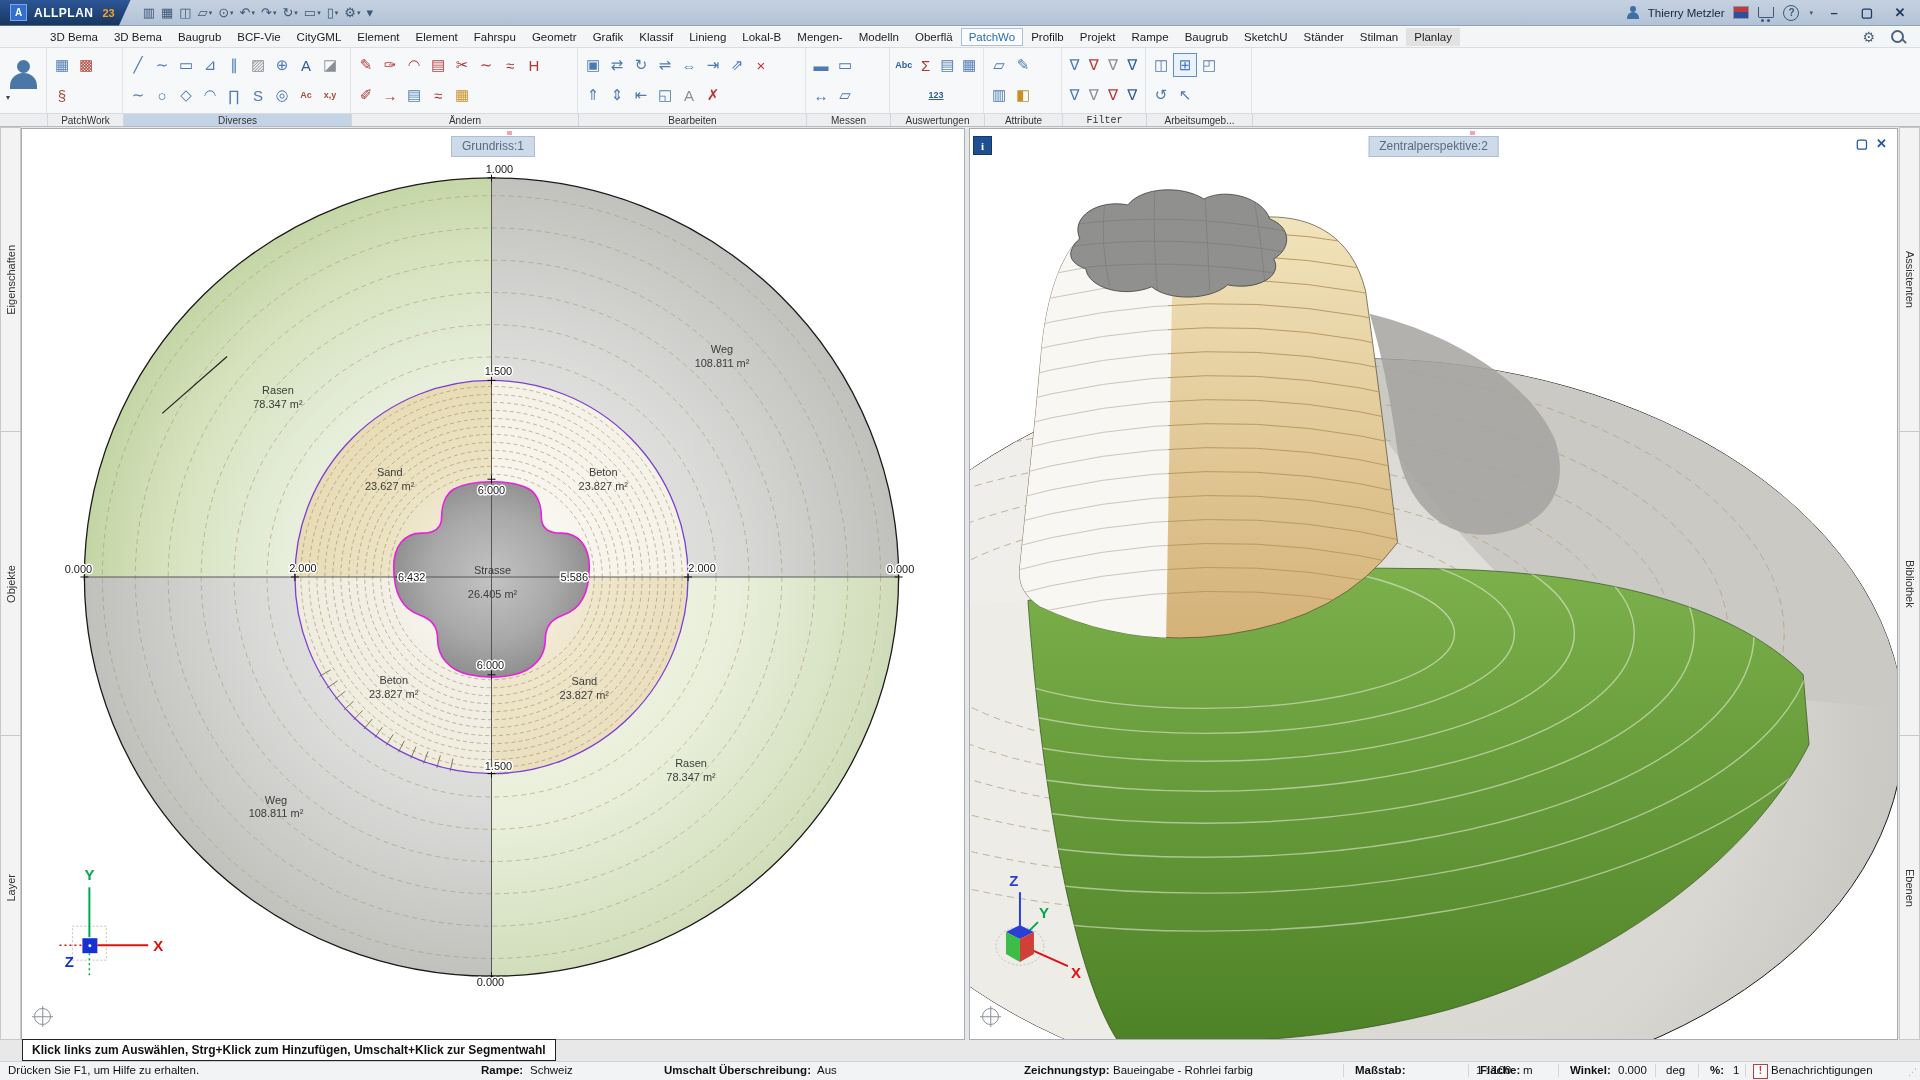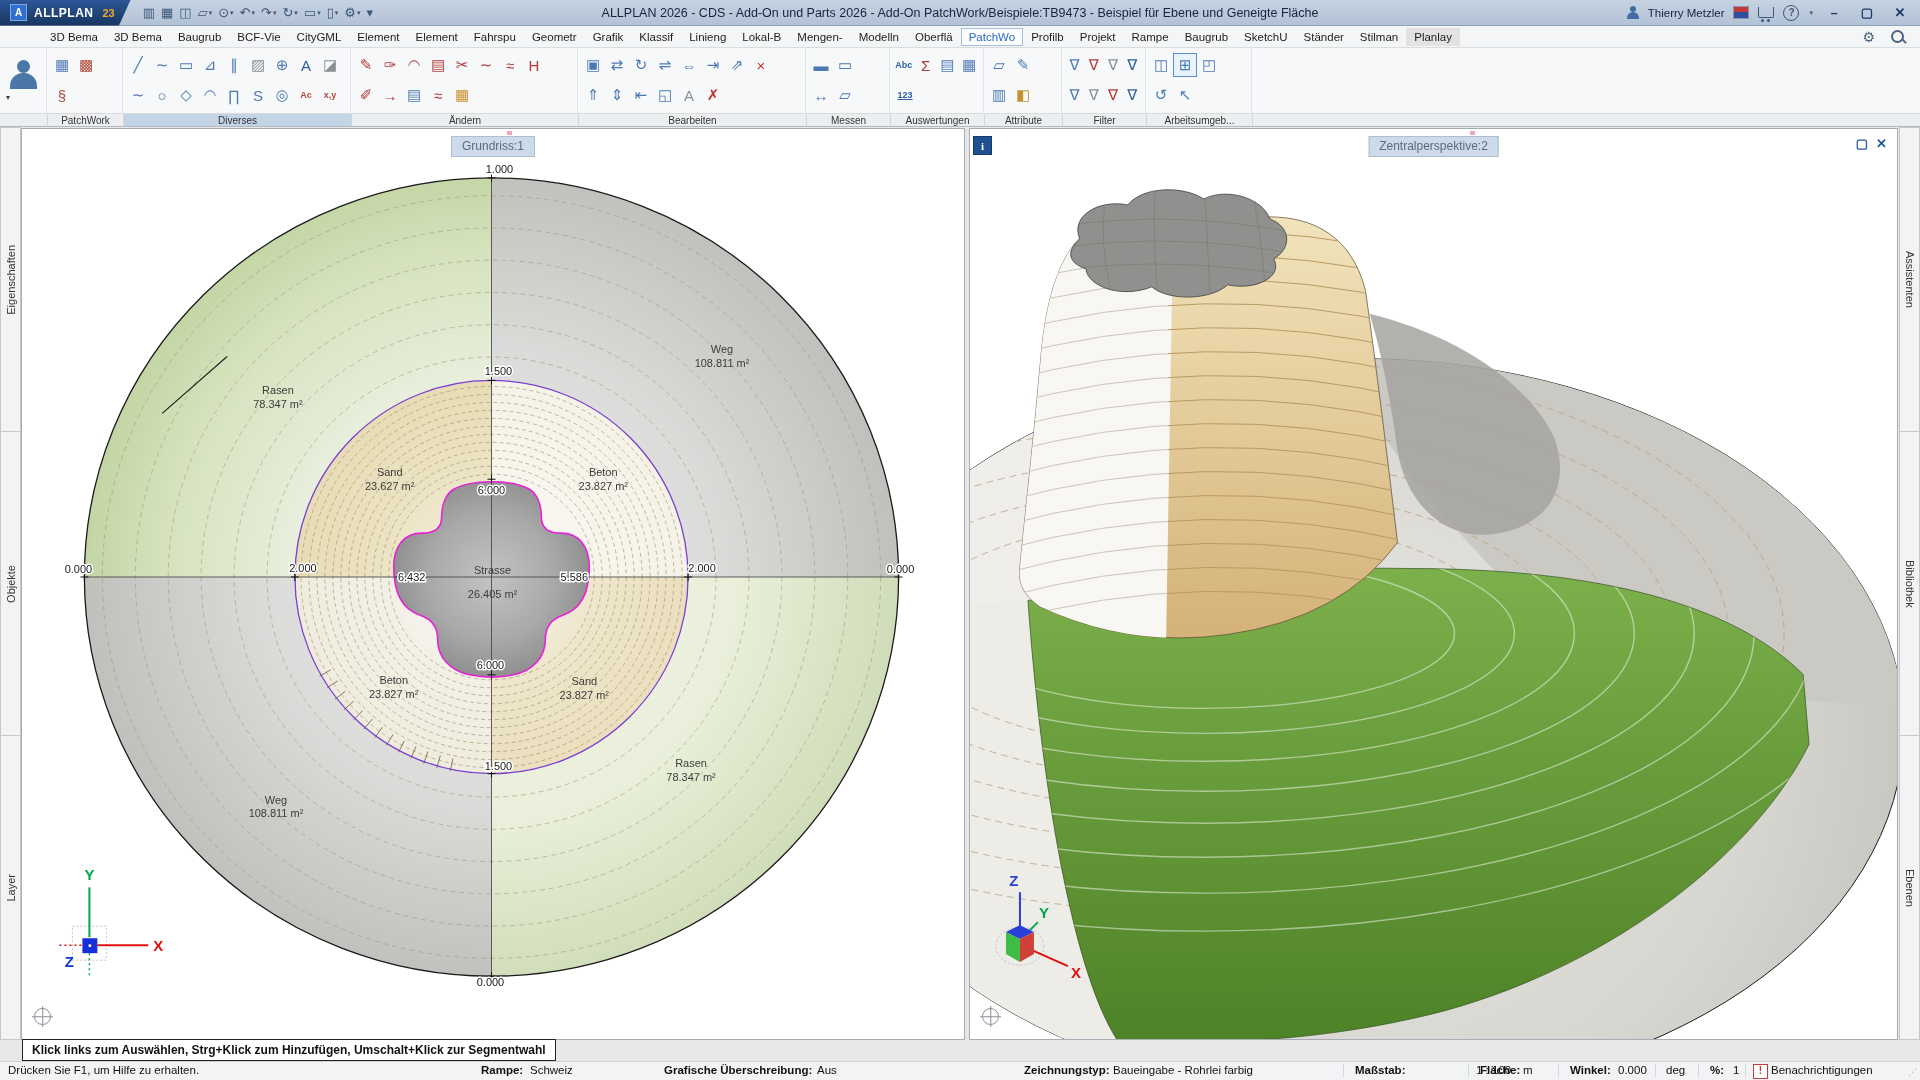--- a/index.html
+++ b/index.html
@@ -121,21 +121,20 @@
       <span class="qat-ic" style="color: rgb(60, 88, 120);">▱<span class="qat-dd">▾</span></span>
       <span class="qat-ic" style="color: rgb(60, 88, 120);">⊙<span class="qat-dd">▾</span></span>
       <span class="qat-ic" style="color: rgb(60, 88, 120);">↶<span class="qat-dd">▾</span></span>
       <span class="qat-ic" style="color: rgb(60, 88, 120);">↷<span class="qat-dd">▾</span></span>
       <span class="qat-ic" style="color: rgb(60, 88, 120);">↻<span class="qat-dd">▾</span></span>
       <span class="qat-ic" style="color: rgb(60, 88, 120);">▭<span class="qat-dd">▾</span></span>
       <span class="qat-ic" style="color: rgb(60, 88, 120);">▯<span class="qat-dd">▾</span></span>
       <span class="qat-ic" style="color: rgb(60, 88, 120);">⚙<span class="qat-dd">▾</span></span>
       <span class="qat-ic" style="color: rgb(60, 88, 120);">▾</span>
     </div>
-  <div class="tb-title">ALLPLAN 2026 - CDS - Add-On und Parts 2026 - Add-On PatchWork/Beispiele:TB9473 - Beispiel für Ebene und Geneigte Fläche</div>
   <div class="tb-right">
     <span class="user-ic"></span>
     <span class="user-name">Thierry Metzler</span>
     <span class="flag-ic"></span>
     <span class="cart-ic"></span>
     <span class="help-ic">?</span>
     <span class="qat-dd">▾</span>
     <span class="wbtn">–</span>
     <span class="wbtn">▢</span>
     <span class="wbtn">✕</span>
@@ -265,21 +264,21 @@
         </div>
       </div>
       <div class="rgroup" style="width: 94px;">
         <div class="rrow">
           <span class="ric sm" style="color: rgb(46, 94, 158);">Abc</span>
           <span class="ric" style="color: rgb(180, 58, 58);">Σ</span>
           <span class="ric" style="color: rgb(77, 122, 181);">▤</span>
           <span class="ric" style="color: rgb(77, 122, 181);">▦</span>
         </div>
         <div class="rrow">
-          <span class="ric sm u" style="color: rgb(46, 94, 158);">123</span>
+          <span class="ric sm u" style="color: rgb(46, 94, 158); margin-left: 31px;">123</span>
         </div>
       </div>
       <div class="rgroup" style="width: 78px;">
         <div class="rrow">
           <span class="ric" style="color: rgb(77, 122, 181);">▱</span>
           <span class="ric" style="color: rgb(77, 122, 181);">✎</span>
         </div>
         <div class="rrow">
           <span class="ric" style="color: rgb(77, 122, 181);">▥</span>
           <span class="ric" style="color: rgb(200, 144, 44);">◧</span>
@@ -314,21 +313,21 @@
 </div>
 <div class="glabels" id="group-labels">
     <span class="glabel" style="width: 48px;"></span>
     <span class="glabel" style="width: 76px;">PatchWork</span>
     <span class="glabel hl" style="width: 228px;">Diverses</span>
     <span class="glabel" style="width: 227px;">Ändern</span>
     <span class="glabel" style="width: 228px;">Bearbeiten</span>
     <span class="glabel" style="width: 84px;">Messen</span>
     <span class="glabel" style="width: 94px;">Auswertungen</span>
     <span class="glabel" style="width: 78px;">Attribute</span>
-    <span class="glabel" style="width: 84px;">Filter</span>
+    <span class="glabel" style="width: 84px; font-family: Liberation Mono, monospace;">Filter</span>
     <span class="glabel" style="width: 106px;">Arbeitsumgeb...</span>
   </div>
 
 <div class="workspace">
 
   <div class="sidestrip left" id="strip-left">
       <div class="stab">
         <span>Eigenschaften</span>
       </div>
       <div class="stab">
@@ -651,21 +650,21 @@
     <div class="vptarget"></div>
   </div>
 </div>
 
 <div class="hintbox">Klick links zum Auswählen, Strg+Klick zum Hinzufügen, Umschalt+Klick zur Segmentwahl</div>
 
 <div class="statusbar">
   <span class="s" style="left:8px">Drücken Sie F1, um Hilfe zu erhalten.</span>
   <span class="s b" style="left:481px">Rampe:</span>
   <span class="s" style="left:530px">Schweiz</span>
-  <span class="s b" style="left:664px">Grafische Überschreibung:</span>
+  <span class="s b" style="left:664px">Umschalt Überschreibung:</span>
   <span class="s" style="left:817px">Aus</span>
   <span class="s b" style="left:1024px">Zeichnungstyp:</span>
   <span class="s" style="left:1113px">Baueingabe  -  Rohrlei farbig</span>
   <span class="ssep" style="left:1343px"></span>
   <span class="s b" style="left:1355px">Maßstab:</span>
   <span class="s" style="left:1476px">1 : 100</span>
   <span class="ssep" style="left:1468px"></span>
   <span class="s b" style="left:1480px">Fläche:</span>
   <span class="s" style="left:1523px">m</span>
   <span class="ssep" style="left:1558px"></span>

